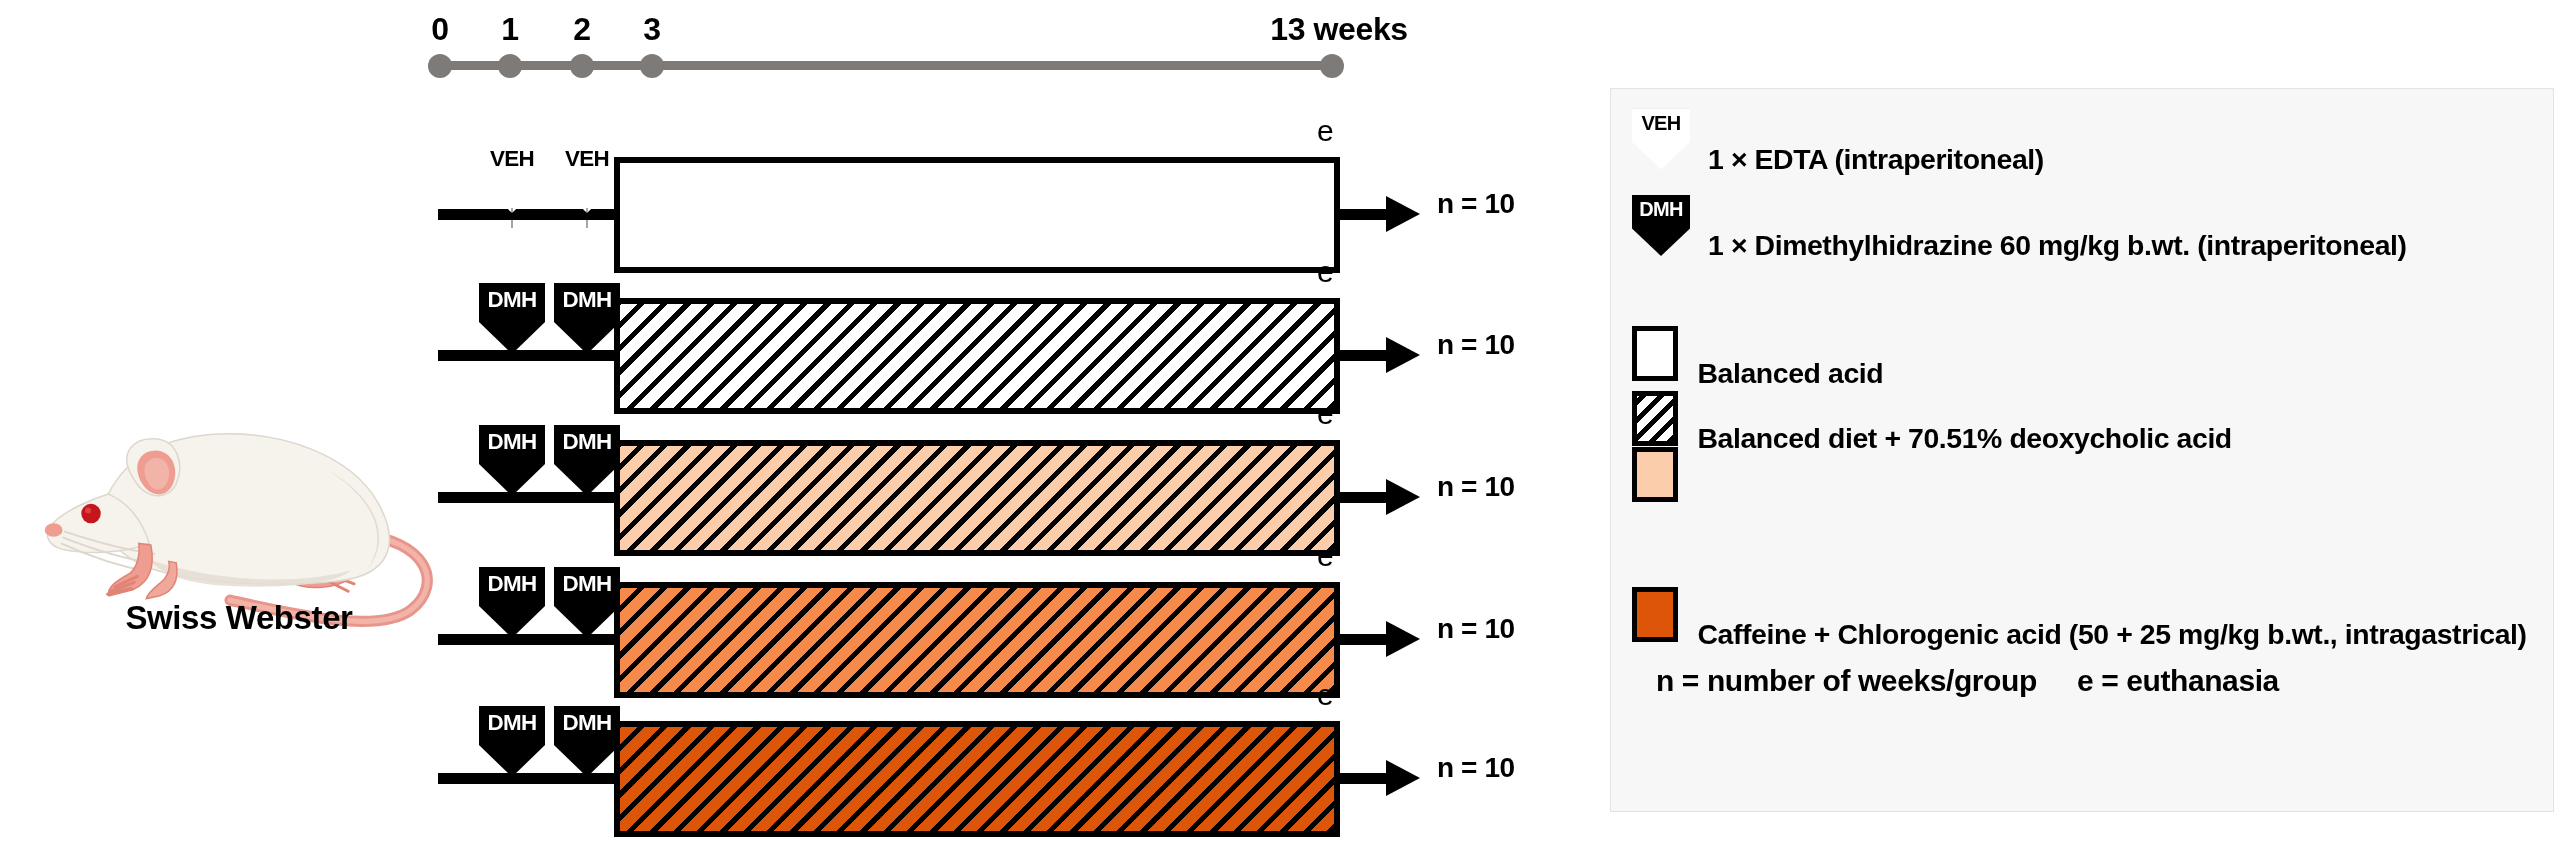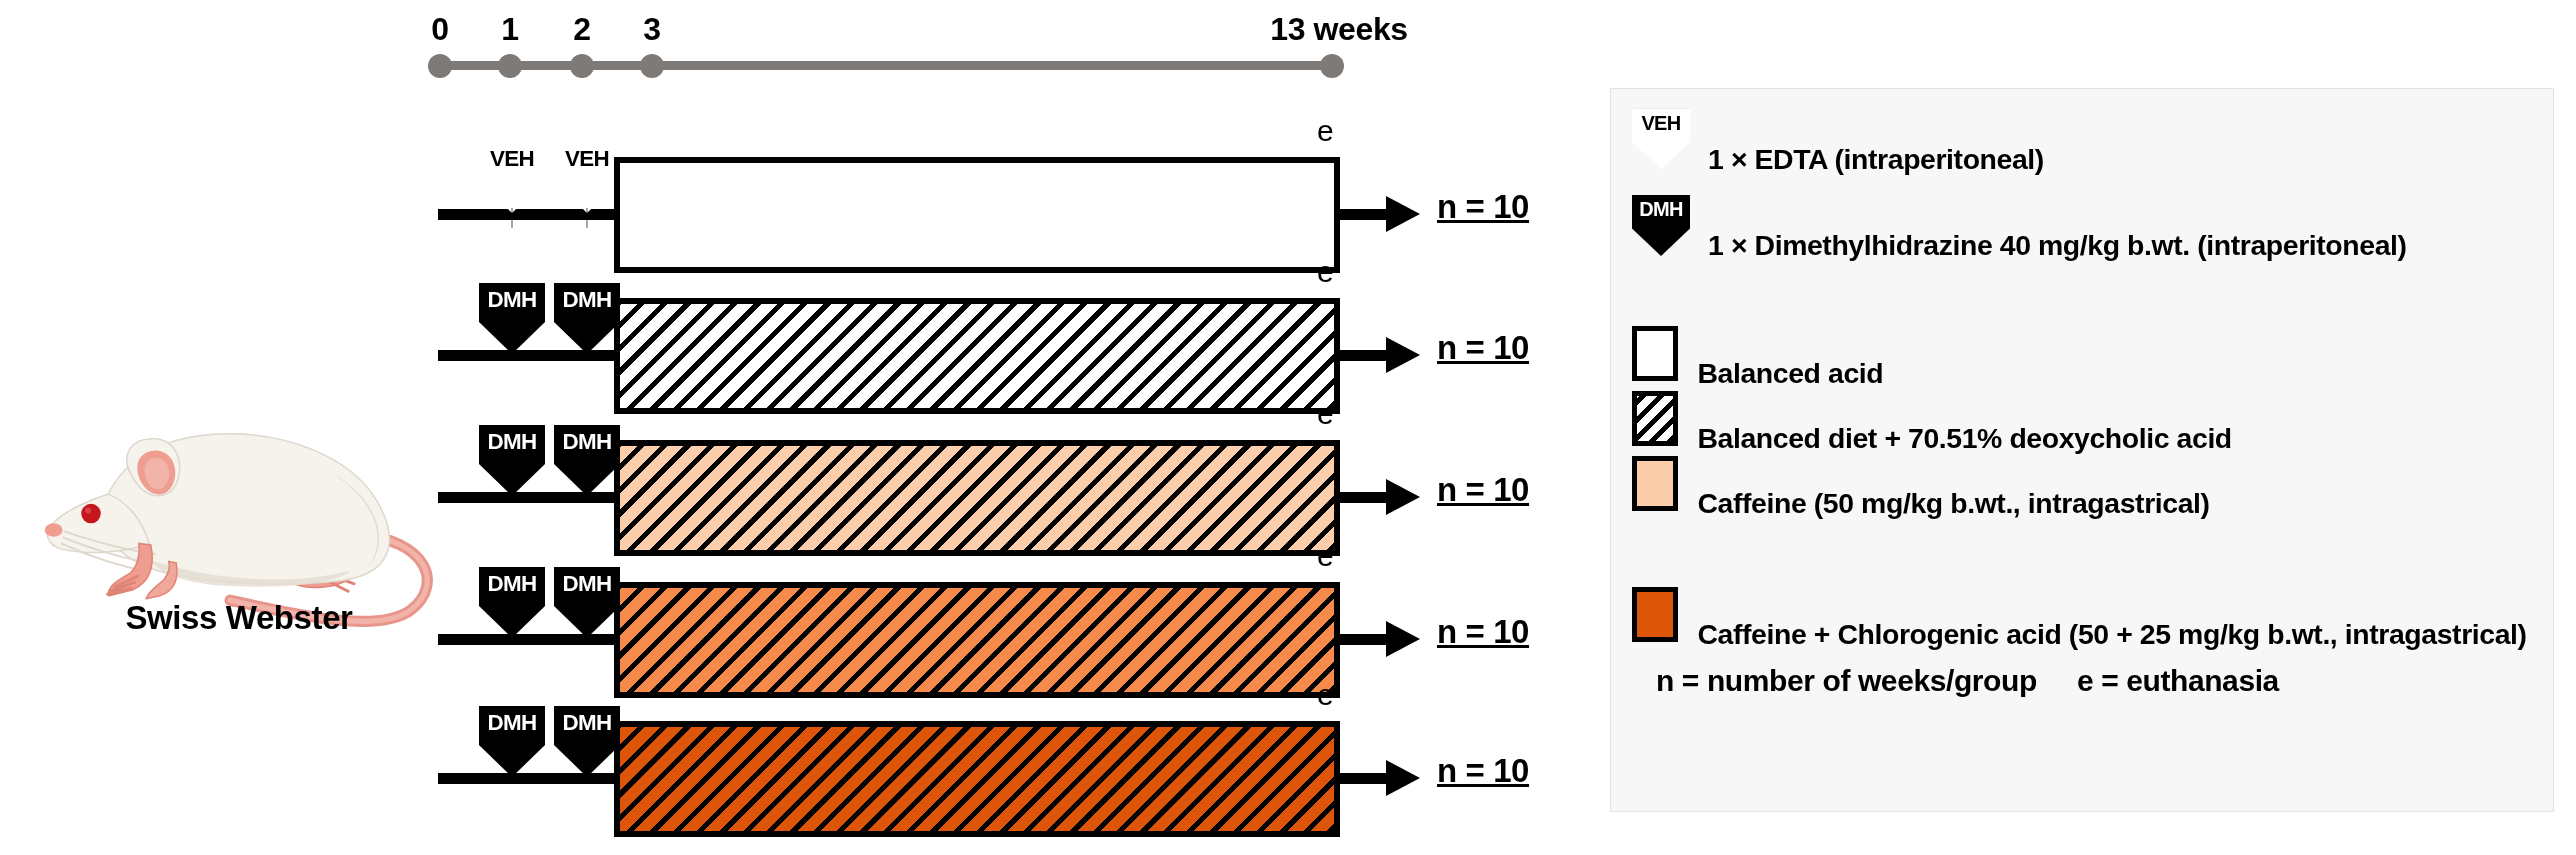--- a/index.html
+++ b/index.html
@@ -111,25 +111,24 @@
     position: absolute;
     left: 1317px;
     top: -28.4px;
     font-size: 30px;
     font-weight: normal;
   }
   .row-n {
     position: absolute;
     left: 1437px;
     top: 46px;
-    font-size: 33px;
+    font-size: 28px;
     font-weight: bold;
     white-space: nowrap;
     letter-spacing: -0.4px;
-    text-decoration: underline;
   }
 
   
   .marker {
     position: absolute;
     width: 66px;
     height: 71px;
     top: 0px;
   }
   .marker .tag {
@@ -374,36 +373,35 @@
     <div class="legend-marker veh">
       <div class="tag">VEH</div>
     </div>
     <div class="legend-text">1 × EDTA (intraperitoneal)</div>
   </div>
 
   <div class="legend-row" style="top:100px">
     <div class="legend-marker dmh">
       <div class="tag">DMH</div>
     </div>
-    <div class="legend-text">1 × Dimethylhidrazine 40 mg/kg b.wt. (intraperitoneal)</div>
+    <div class="legend-text">1 × Dimethylhidrazine 60 mg/kg b.wt. (intraperitoneal)</div>
   </div>
 
   <div class="legend-row" style="top:228px">
     <div class="legend-swatch"></div>
     <div class="legend-text">Balanced acid</div>
   </div>
 
   <div class="legend-row" style="top:293px">
     <div class="legend-swatch sw-hatch"></div>
     <div class="legend-text">Balanced diet + 70.51% deoxycholic acid</div>
   </div>
 
   <div class="legend-row" style="top:358px">
     <div class="legend-swatch sw-peach"></div>
-    <div class="legend-text">Caffeine (50 mg/kg b.wt., intragastrical)</div>
   </div>
 
 
   <div class="legend-row" style="top:489px">
     <div class="legend-swatch sw-dark"></div>
     <div class="legend-text">Caffeine + Chlorogenic acid (50 + 25 mg/kg b.wt., intragastrical)</div>
   </div>
 
   <div id="legend-footer">
     <span>n = number of weeks/group</span><span class="gap"></span><span>e = euthanasia</span>

